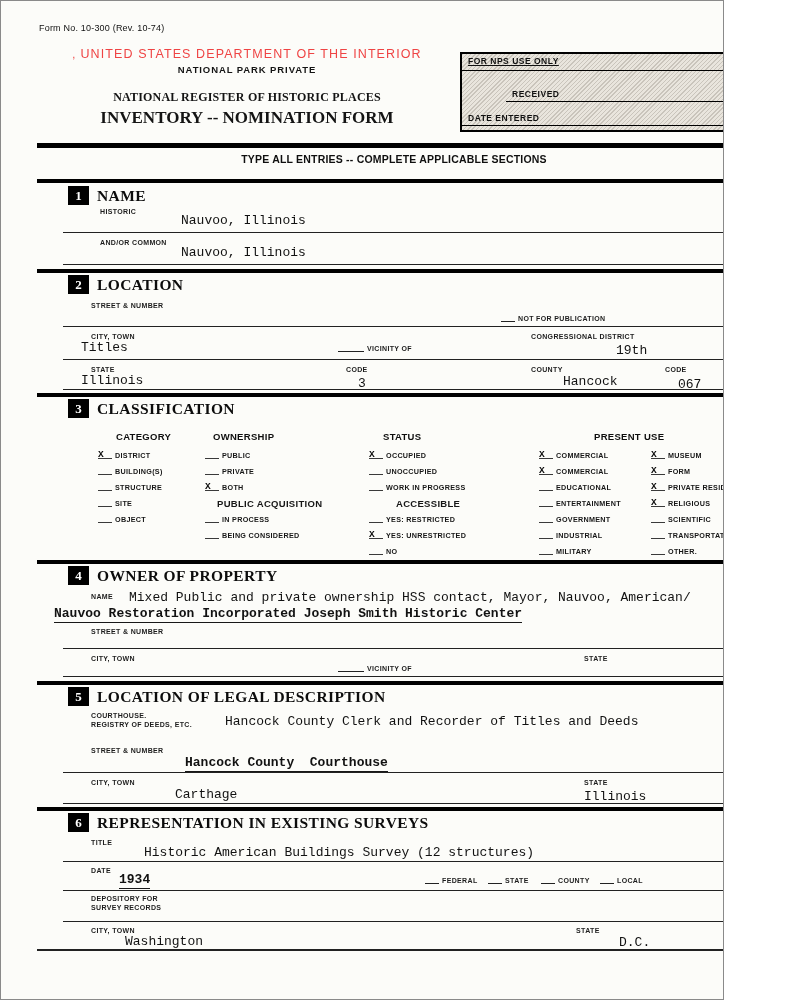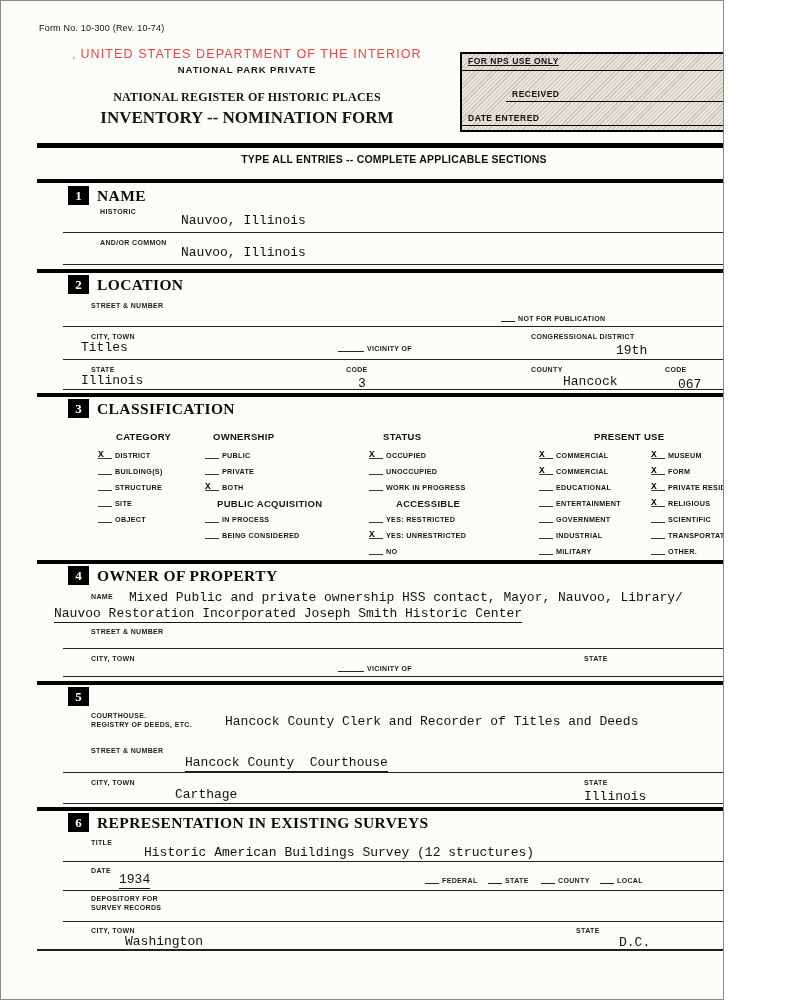--- a/index.html
+++ b/index.html
@@ -41,21 +41,21 @@
   
   .sec { position:absolute; display:flex; align-items:center; gap:8px; }
   .secnum { display:inline-flex; width:21px; height:19px; background:#000; color:#fff;
             font-family:"Liberation Serif", serif; font-weight:700; font-size:13px;
             align-items:center; justify-content:center; }
   .sectitle { font-family:"Liberation Serif", serif; font-weight:700; font-size:15.5px; letter-spacing:.4px; color:#0c0c0c; }
 
   
   .lbl { position:absolute; font-size:7px; font-weight:600; letter-spacing:.35px; color:#1c1c1c; white-space:nowrap; }
   .val { position:absolute; font-family:"Liberation Mono","DejaVu Sans Mono",monospace; font-size:13px; color:#121212; white-space:pre; }
-  .ul  { border-bottom:1px solid #181818; padding-bottom:1px; }
+  .ul  { border-bottom:1px solid #181818; padding-bottom:1px;font-weight:bold; }
 
   
   .bl { position:absolute; display:flex; align-items:flex-end; gap:3px; font-size:7px; font-weight:600; letter-spacing:.35px; white-space:nowrap; color:#1c1c1c; }
   .blank { display:inline-block; width:14px; height:7px; border-bottom:1px solid #222; }
   .blank.w26 { width:26px; }
 
   
   .chead { position:absolute; font-size:9.5px; font-weight:700; letter-spacing:.3px; color:#0e0e0e; white-space:nowrap; }
   .ccol { position:absolute; }
   .citem { height:16px; display:flex; align-items:center; font-size:7.2px; font-weight:600; letter-spacing:.3px; color:#161616; white-space:nowrap; }
@@ -287,35 +287,36 @@
         <span>OTHER.</span>
       </div>
   </div>
 
   <div class="bar" style="top:559px; height:4px;"></div>
   <div class="sec" style="left:67px; top:565px;">
     <span class="secnum">4</span>
     <span class="sectitle">OWNER OF PROPERTY</span>
   </div>
   <div class="lbl" style="left:90px; top:592px;">NAME</div>
-  <div class="val" style="left:128px; top:589px;">Mixed Public and private ownership HSS contact, Mayor, Nauvoo, Library/</div>
+  <div class="val" style="left:128px; top:589px;">Mixed Public and private ownership HSS contact, Mayor, Nauvoo, American/</div>
   <div class="val ul" style="left:53px; top:605px;">Nauvoo Restoration Incorporated Joseph Smith Historic Center</div>
   <div class="lbl" style="left:90px; top:627px;">STREET &amp; NUMBER</div>
   <div class="rule" style="left:62px; top:647px; width:688px;"></div>
   <div class="lbl" style="left:90px; top:654px;">CITY, TOWN</div>
   <div class="bl" style="left:337px; top:664px;">
     <span class="blank w26"></span>
     <span>VICINITY OF</span>
   </div>
   <div class="lbl" style="left:583px; top:654px;">STATE</div>
   <div class="rule" style="left:62px; top:675px; width:688px;"></div>
 
   <div class="bar" style="top:680px; height:4px;"></div>
   <div class="sec" style="left:67px; top:686px;">
     <span class="secnum">5</span>
+    <span class="sectitle">LOCATION OF LEGAL DESCRIPTION</span>
   </div>
   <div class="lbl" style="left:90px; top:711px;">COURTHOUSE.</div>
   <div class="lbl" style="left:90px; top:720px;">REGISTRY OF DEEDS, ETC.</div>
   <div class="val" style="left:224px; top:713px;text-align:center;">Hancock County Clerk and Recorder of Titles and Deeds</div>
   <div class="lbl" style="left:90px; top:746px;">STREET &amp; NUMBER</div>
   <div class="val ul" style="left:184px; top:754px;">Hancock County  Courthouse</div>
   <div class="rule" style="left:62px; top:771px; width:688px;"></div>
   <div class="lbl" style="left:90px; top:778px;">CITY, TOWN</div>
   <div class="val" style="left:174px; top:786px;">Carthage</div>
   <div class="lbl" style="left:583px; top:778px;">STATE</div>

